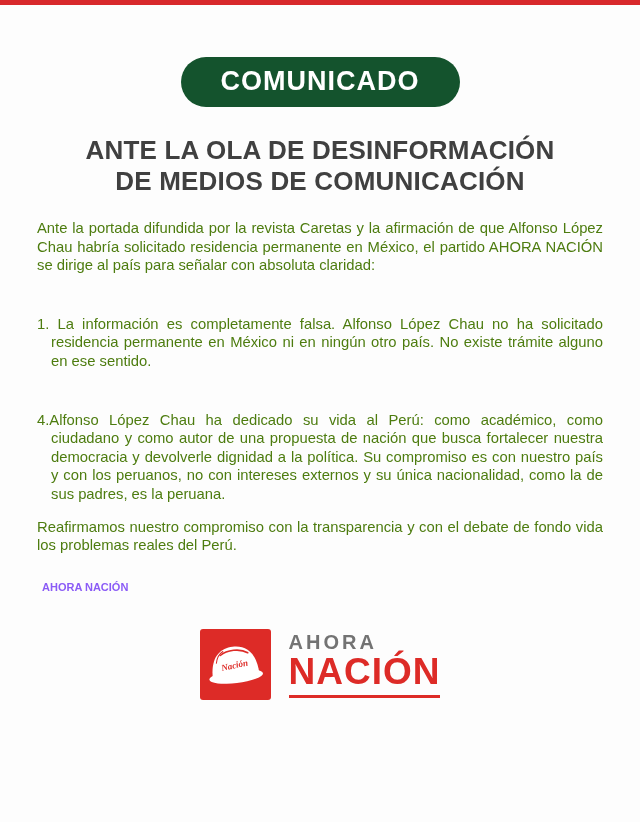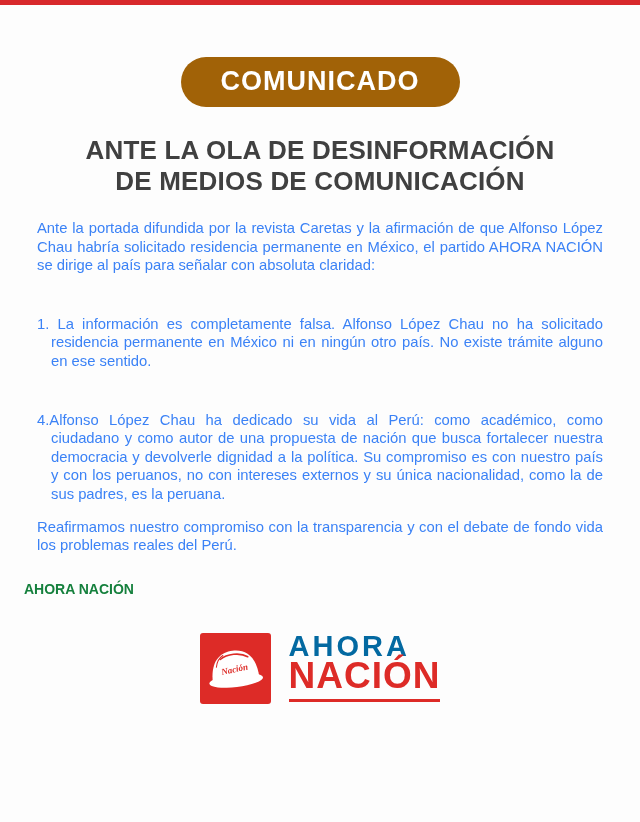--- a/index.html
+++ b/index.html
@@ -19,60 +19,60 @@
     width: 100%;
     height: 5px;
     background: #d8292c;
   }
   .badge-wrap {
     margin-top: 52px;
     display: flex;
     justify-content: center;
   }
   .badge {
-    background: #a16207;
+    background: #14532d;
     color: #ffffff;
     font-weight: bold;
     font-size: 27px;
     letter-spacing: 1px;
     padding: 9px 40px 10px 40px;
     border-radius: 28px;
   }
   .title {
     margin: 28px 30px 0 30px;
     text-align: center;
     color: #404040;
     font-size: 26px;
     line-height: 31px;
     font-weight: bold;
     letter-spacing: 0.2px;
     white-space: pre-line;
   }
   .body-text {
     margin: 22px 37px 0 37px;
-    color: #3b82f6;
+    color: #4d7c0f;
     font-size: 14.8px;
     line-height: 18.6px;
   }
   .body-text p {
     margin: 0 0 14px 0;
     text-align: justify;
   }
   .body-text p.item {
     padding-left: 14px;
     text-indent: -14px;
     margin-top: 40px;
   }
   .signoff {
-    margin: 26px 37px 0 24px;
+    margin: 26px 37px 0 42px;
     display: flex;
     justify-content: space-between;
     align-items: baseline;
-    color: #15803d;
-    font-size: 14px;
+    color: #8b5cf6;
+    font-size: 11px;
     font-weight: bold;
   }
   .logo {
     margin-top: 36px;
     display: flex;
     justify-content: center;
     align-items: center;
     gap: 18px;
   }
   .logo-square {
@@ -88,23 +88,23 @@
     width: 60px;
     height: 54px;
     display: block;
   }
   .logo-text {
     display: flex;
     flex-direction: column;
     align-items: flex-start;
   }
   .logo-ahora {
-    color: #0369a1;
+    color: #737373;
     font-weight: bold;
-    font-size: 29px;
+    font-size: 20px;
     line-height: 24px;
     letter-spacing: 3px;
   }
   .logo-nacion {
     color: #dd2b27;
     font-weight: bold;
     font-size: 37px;
     line-height: 36px;
     letter-spacing: 1px;
   }

